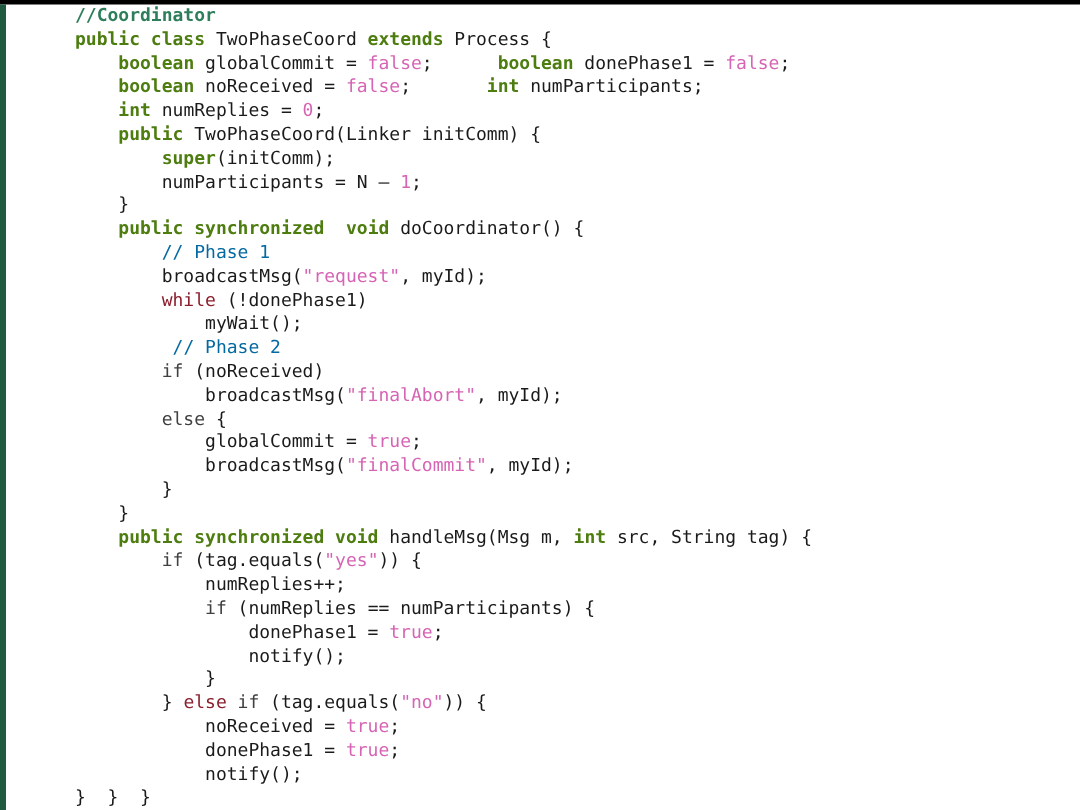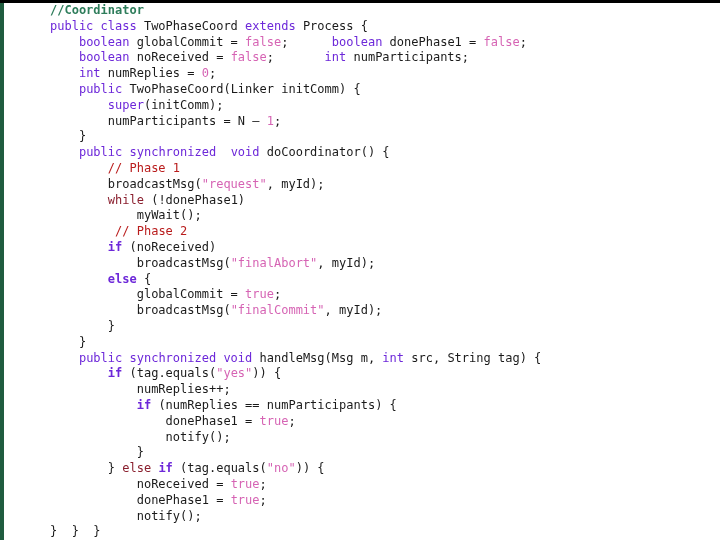--- a/index.html
+++ b/index.html
@@ -43,26 +43,26 @@
     white-space: pre;
     color: #000000;
     letter-spacing: 0px;
     margin-left: 44px;
   }
   .line {
     white-space: pre;
     min-height: 15.8px;
   }
   
-  .kw-type   { color: #6d28d9; font-weight: normal; }  
+  .kw-type   { color: #4d7c0f; font-weight: bold; }  
   .kw-ctrl   { color: #8a1f2e; font-weight: normal; }  
-  .kw-cond   { color: #6d28d9; font-weight: bold; }  
+  .kw-cond   { color: #404040; font-weight: normal; }  
   .lit       { color: #d664b4; text-align: right; }                      
   .cmt-top   { color: #2e7d5b; font-weight: bold; }   
-  .cmt       { color: #b91c1c; }                      
+  .cmt       { color: #0369a1; }                      
   .plain     { color: #1a1a1a; }
 </style>
 </head>
 <body>
 
 <div id="slide">
   <div id="top-rule"></div>
   <div id="left-rule"></div>
   <div id="code"><div class="line"><span class="cmt-top">//Coordinator</span></div><div class="line"><span class="kw-type">public class </span><span class="plain">TwoPhaseCoord </span><span class="kw-type">extends </span><span class="plain">Process {</span></div><div class="line"><span class="plain">    </span><span class="kw-type">boolean </span><span class="plain">globalCommit = </span><span class="lit">false</span><span class="plain">;      </span><span class="kw-type">boolean </span><span class="plain">donePhase1 = </span><span class="lit">false</span><span class="plain">;</span></div><div class="line"><span class="plain">    </span><span class="kw-type">boolean </span><span class="plain">noReceived = </span><span class="lit">false</span><span class="plain">;       </span><span class="kw-type">int </span><span class="plain">numParticipants;</span></div><div class="line"><span class="plain">    </span><span class="kw-type">int </span><span class="plain">numReplies = </span><span class="lit">0</span><span class="plain">;</span></div><div class="line"><span class="plain">    </span><span class="kw-type">public </span><span class="plain">TwoPhaseCoord(Linker initComm) {</span></div><div class="line"><span class="plain">        </span><span class="kw-type">super</span><span class="plain">(initComm);</span></div><div class="line"><span class="plain">        numParticipants = N </span><span class="plain">– </span><span class="lit">1</span><span class="plain">;</span></div><div class="line"><span class="plain">    }</span></div><div class="line"><span class="plain">    </span><span class="kw-type">public synchronized </span><span class="plain"> </span><span class="kw-type">void </span><span class="plain">doCoordinator() {</span></div><div class="line"><span class="plain">        </span><span class="cmt">// Phase 1</span></div><div class="line"><span class="plain">        broadcastMsg(</span><span class="lit">"request"</span><span class="plain">, myId);</span></div><div class="line"><span class="plain">        </span><span class="kw-ctrl">while </span><span class="plain">(!donePhase1)</span></div><div class="line"><span class="plain">            myWait();</span></div><div class="line"><span class="plain">         </span><span class="cmt">// Phase 2</span></div><div class="line"><span class="plain">        </span><span class="kw-cond">if </span><span class="plain">(noReceived)</span></div><div class="line"><span class="plain">            broadcastMsg(</span><span class="lit">"finalAbort"</span><span class="plain">, myId);</span></div><div class="line"><span class="plain">        </span><span class="kw-cond">else </span><span class="plain">{</span></div><div class="line"><span class="plain">            globalCommit = </span><span class="lit">true</span><span class="plain">;</span></div><div class="line"><span class="plain">            broadcastMsg(</span><span class="lit">"finalCommit"</span><span class="plain">, myId);</span></div><div class="line"><span class="plain">        }</span></div><div class="line"><span class="plain">    }</span></div><div class="line"><span class="plain">    </span><span class="kw-type">public synchronized void </span><span class="plain">handleMsg(Msg m, </span><span class="kw-type">int </span><span class="plain">src, String tag) {</span></div><div class="line"><span class="plain">        </span><span class="kw-cond">if </span><span class="plain">(tag.equals(</span><span class="lit">"yes"</span><span class="plain">)) {</span></div><div class="line"><span class="plain">            numReplies++;</span></div><div class="line"><span class="plain">            </span><span class="kw-cond">if </span><span class="plain">(numReplies == numParticipants) {</span></div><div class="line"><span class="plain">                donePhase1 = </span><span class="lit">true</span><span class="plain">;</span></div><div class="line"><span class="plain">                notify();</span></div><div class="line"><span class="plain">            }</span></div><div class="line"><span class="plain">        } </span><span class="kw-ctrl">else </span><span class="kw-cond">if </span><span class="plain">(tag.equals(</span><span class="lit">"no"</span><span class="plain">)) {</span></div><div class="line"><span class="plain">            noReceived = </span><span class="lit">true</span><span class="plain">;</span></div><div class="line"><span class="plain">            donePhase1 = </span><span class="lit">true</span><span class="plain">;</span></div><div class="line"><span class="plain">            notify();</span></div><div class="line"><span class="plain">}  }  }</span></div></div>
 </div>

